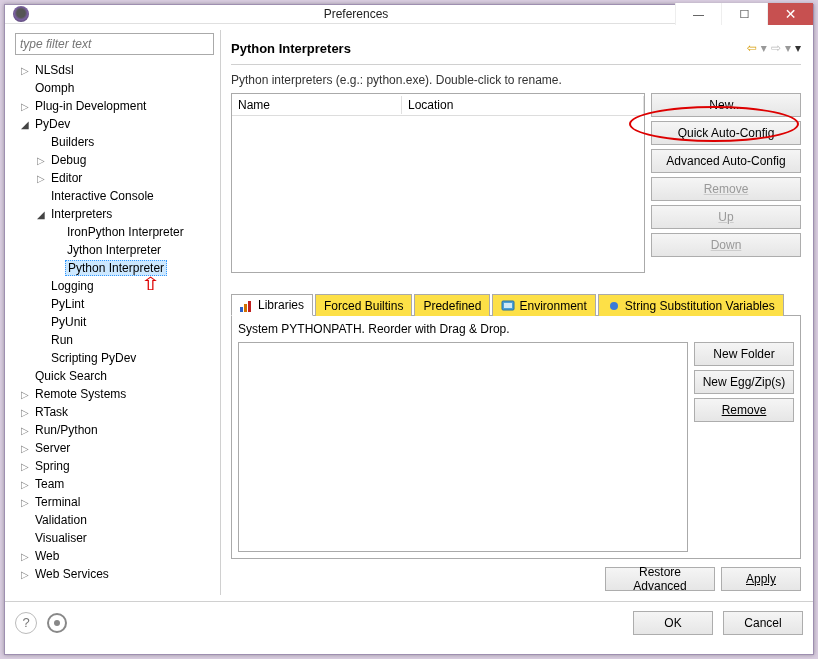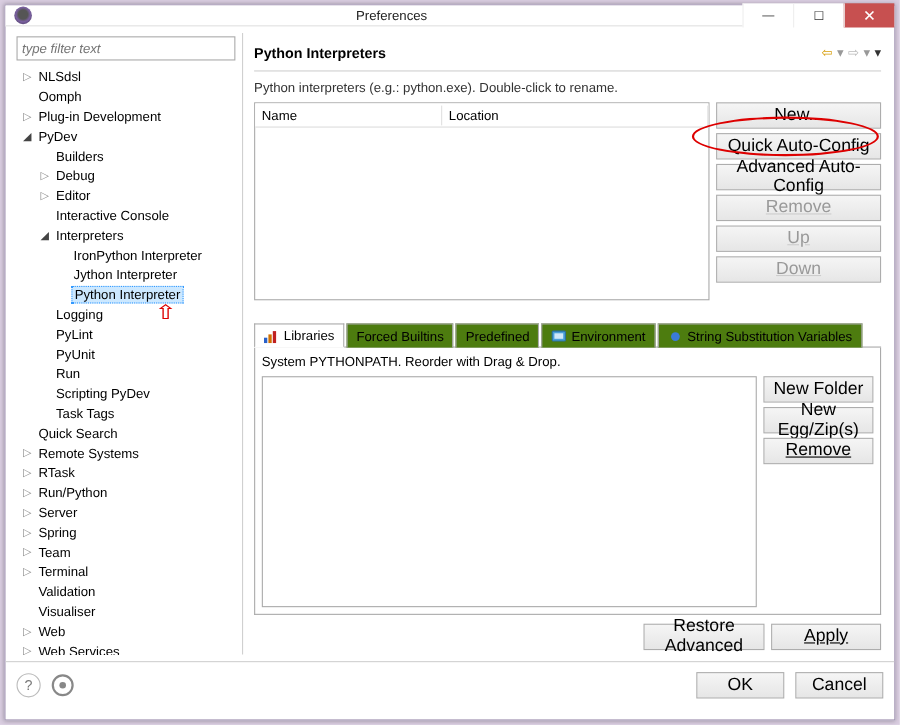--- a/index.html
+++ b/index.html
@@ -156,36 +156,36 @@
     border-right: 1px solid #e0e0e0;
     font-size: 12px;
   }
   .interp-table .col.name { width: 170px; }
   .interp-table .col.location { flex: 1; }
   .side-btns { display: flex; flex-direction: column; gap: 4px; width: 150px; }
   .btn {
     height: 24px;
     border: 1px solid #adadad;
     background: linear-gradient(#f5f5f5,#e6e6e6);
-    font-size: 16px;
+    font-size: 12px;
     cursor: pointer;
     display: flex; align-items: center; justify-content: center;
     padding: 0 6px;
   }
   .btn.disabled { color: #999; }
   .tabs-area { margin-top: 20px; display: flex; flex-direction: column; flex:1; }
   .tabs {
     display: flex;
     gap: 2px;
     border-bottom: 1px solid #aaa;
   }
   .tab {
     border: 1px solid #aaa;
     border-bottom: none;
-    background: #4d7c0f;
+    background: #fde047;
     padding: 3px 8px;
     font-size: 12px;
     display: flex;
     align-items: center;
     gap: 4px;
     cursor: pointer;
     position: relative;
     top: 1px;
   }
   .tab.active {
@@ -335,24 +335,20 @@
             <span class="arrow"></span>
             <span class="lbl">PyUnit</span>
           </div>
           <div class="tree-item depth-1">
             <span class="arrow"></span>
             <span class="lbl">Run</span>
           </div>
           <div class="tree-item depth-1">
             <span class="arrow"></span>
             <span class="lbl">Scripting PyDev</span>
-          </div>
-          <div class="tree-item depth-1">
-            <span class="arrow"></span>
-            <span class="lbl">Task Tags</span>
           </div>
           <div class="tree-item depth-0">
             <span class="arrow"></span>
             <span class="lbl">Quick Search</span>
           </div>
           <div class="tree-item depth-0">
             <span class="arrow">▷</span>
             <span class="lbl">Remote Systems</span>
           </div>
           <div class="tree-item depth-0">
@@ -482,21 +478,21 @@
                 </button>
             </div>
           </div>
         </div>
       </div>
 
       <div class="lower-btns">
         <button class="btn" style="width:110px">
             <span>Restore Advanced</span>
           </button>
-        <button class="btn" style="width:100px">
+        <button class="btn" style="width:80px">
             <span style="text-decoration:underline">Apply</span>
           </button>
       </div>
     </div>
   </div>
 
   <div class="bottom-bar">
     <div class="help-icon">?</div>
     <div class="export-icon"></div>
     <div class="spacer"></div>

